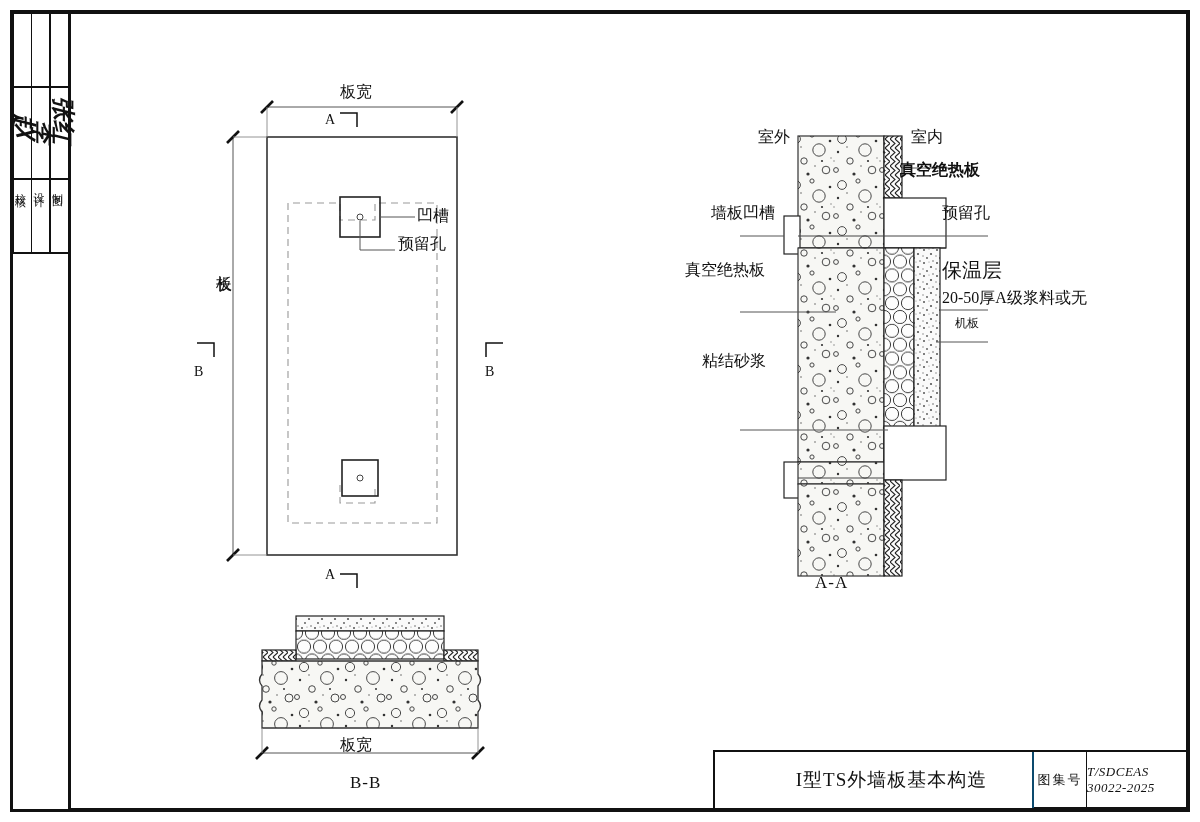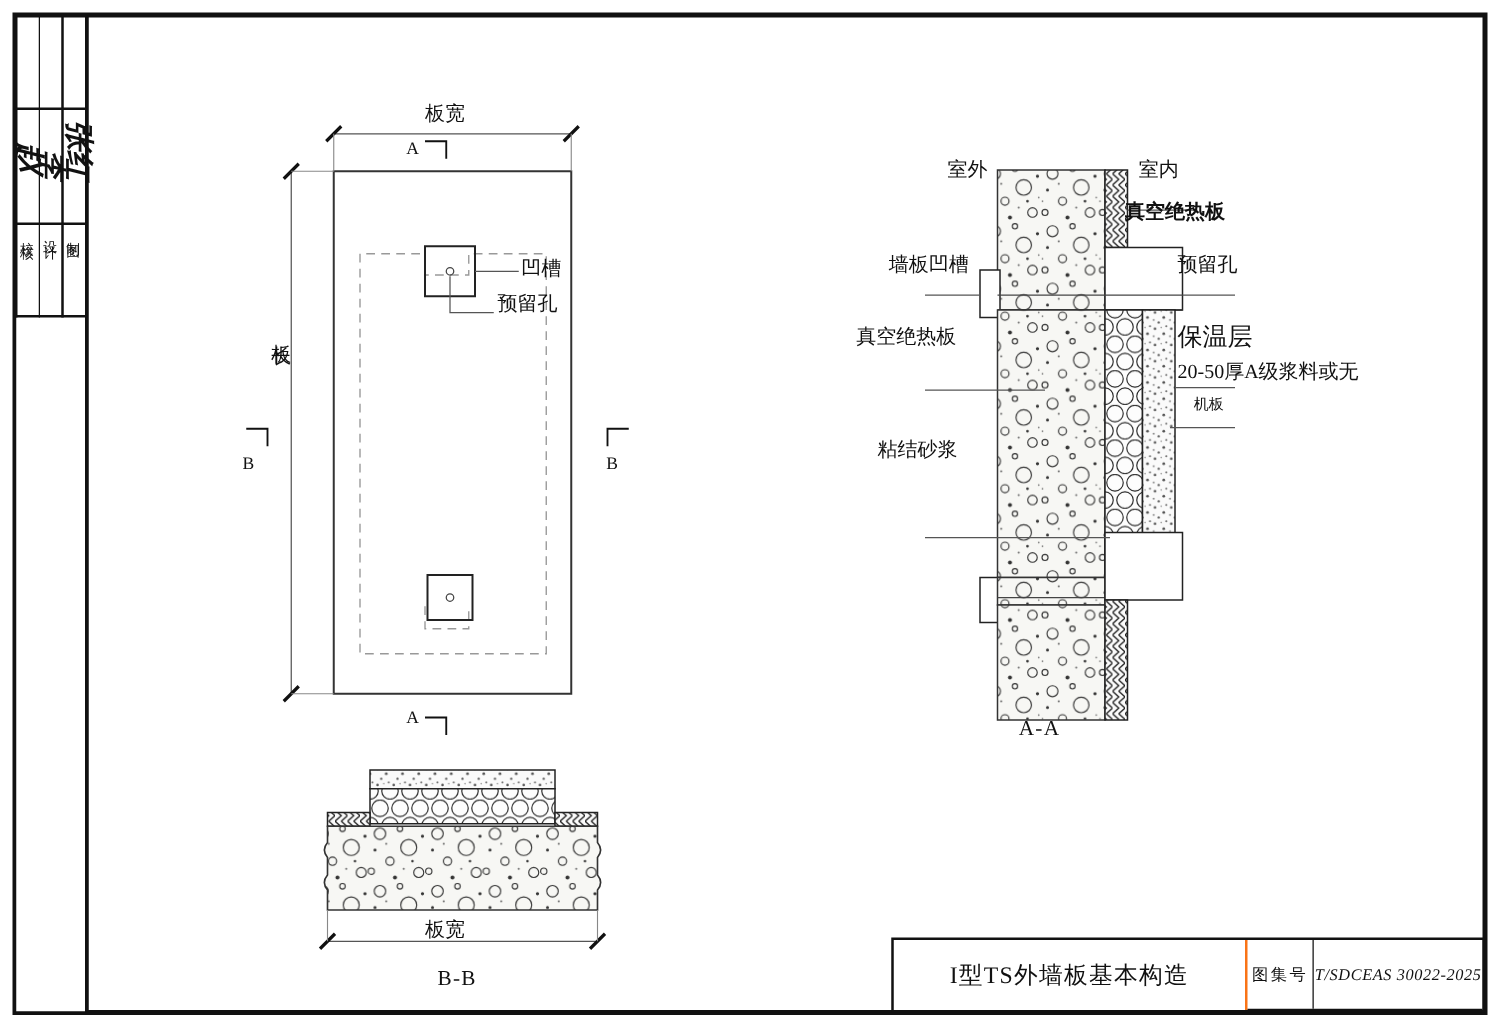--- a/index.html
+++ b/index.html
@@ -26,22 +26,22 @@
 
   
   .t{position:absolute;white-space:nowrap;font-size:14px;color:#111;line-height:1.25;}
   .t.cn{font-family:"Liberation Serif","DejaVu Serif",serif;}
   .t.vert{writing-mode:vertical-rl;text-orientation:upright;}
   .mark{position:absolute;font-size:14px;font-family:"Liberation Serif",serif;color:#111;}
 
   
   .title-block{position:absolute;left:713px;top:750px;width:475px;height:60px;
      border:2px solid #111;box-sizing:border-box;display:flex;}
-  .tb-name{flex:0 0 281px;border-right:2px solid #f97316;display:flex;align-items:center;
-     justify-content:center;font-size:19px;letter-spacing:1px;}
+  .tb-name{flex:0 0 281px;border-right:2px solid #0c4a6e;display:flex;align-items:center;
+     justify-content:center;font-size:19px;letter-spacing:1px;padding-left:36px;}
   .tb-right{flex:1;display:flex;flex-direction:column;}
   .tb-row{flex:1;display:flex;}
   .tb-row:first-child{border-bottom:1.6px solid #111;}
   .tb-key{flex:0 0 52px;border-right:1.6px solid #111;display:flex;align-items:center;
      justify-content:center;font-size:13px;letter-spacing:2px;}
   .tb-val{flex:1;display:flex;align-items:center;justify-content:center;
      font-size:13px;letter-spacing:0.5px;font-style:italic;}
 </style>
 </head>
 <body>

